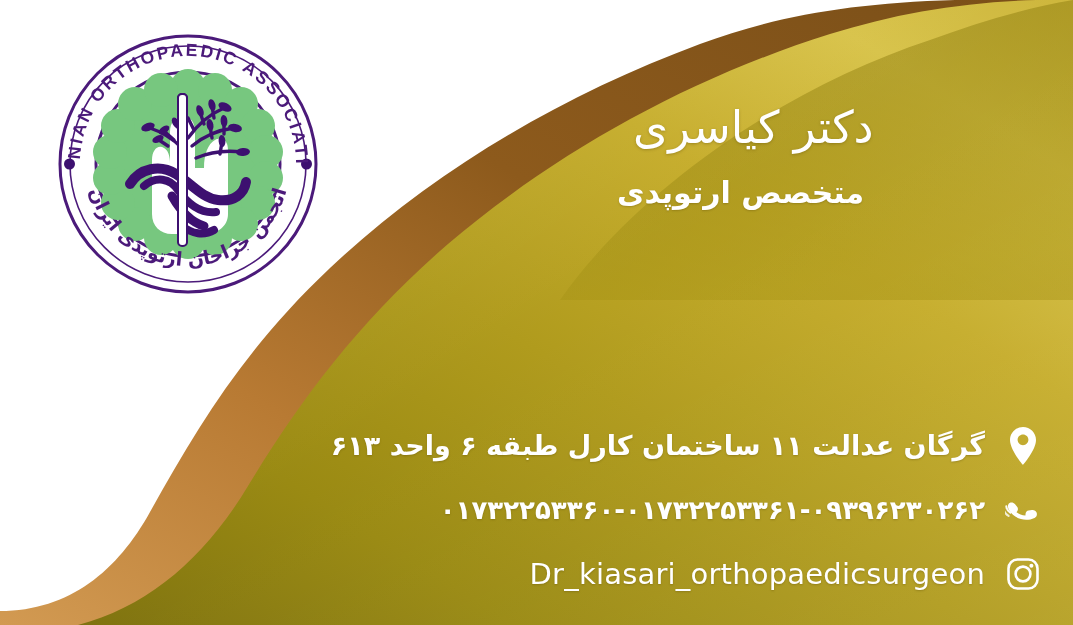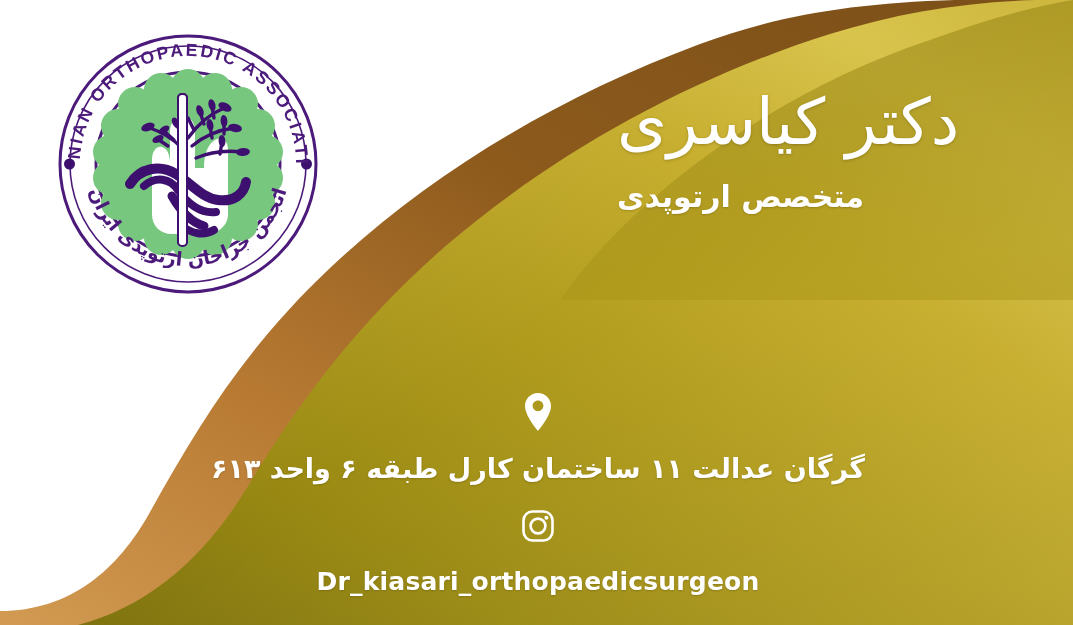--- a/index.html
+++ b/index.html
@@ -40,25 +40,25 @@
   .name-block {
     position: absolute;
     right: 36px;
     top: 88px;
     width: 420px;
     text-align: left;
     direction: rtl;
   }
   .doctor-name {
     color: #ffffff;
-    font-size: 64px;
+    font-size: 45px;
     line-height: 1.08;
     font-weight: 400;
     letter-spacing: 0.5px;
-    margin: 0;
+    margin: 16px;
     text-align: left;
     text-shadow: 0 1px 3px rgba(90,70,10,.35);
     font-family: "DejaVu Sans", "Liberation Sans", sans-serif;
   }
   .doctor-specialty {
     color: #ffffff;
     font-size: 30px;
     line-height: 1.2;
     margin: 22px 0 15px 0;
     text-align: left;
@@ -69,21 +69,21 @@
   
   .contact-list {
     position: absolute;
     right: 30px;
     bottom: 28px;
     width: 1010px;
     direction: rtl;
   }
   .contact-row {
     display: flex;
-    flex-direction: column;
+    flex-direction: row;
     align-items: center;
     justify-content: flex-start;
     gap: 18px;
     margin-bottom: 18px;
     min-height: 46px;
   }
   .contact-row:last-child { margin-bottom: 0; }
   .contact-icon {
     flex: 0 0 auto;
     width: 40px;
@@ -102,22 +102,22 @@
     text-shadow: 0 1px 2px rgba(90,70,10,.32);
   }
   .contact-row.address .contact-text { font-size: 27px; }
   .contact-row.phone .contact-text {
     font-size: 26px;
     letter-spacing: 1px;
     font-weight: 600;
   }
   .contact-row.social .contact-text {
     direction: ltr;
-    font-size: 25px;
-    font-weight: 700;
+    font-size: 29px;
+    font-weight: 400;
     letter-spacing: .2px;
   }
 </style>
 </head>
 <body>
 
 <div id="card">
 
   <svg class="bg-svg" viewBox="0 0 1073 625" preserveAspectRatio="none">
     <defs>
@@ -284,20 +284,39 @@
         <svg width="30" height="40" viewBox="0 0 30 40">
           <path fill="#ffffff" d="M15,1 C7.8,1 2,6.8 2,14 C2,24 15,39 15,39 C15,39 28,24 28,14
                    C28,6.8 22.2,1 15,1 Z M15,19.2 C12,19.2 9.6,16.8 9.6,13.8
                    C9.6,10.8 12,8.4 15,8.4 C18,8.4 20.4,10.8 20.4,13.8
                    C20.4,16.8 18,19.2 15,19.2 Z"></path>
         </svg>
       </span>
       <span class="contact-text">گرگان عدالت ۱۱ ساختمان کارل طبقه ۶ واحد ۶۱۳</span>
     </div>
 
+    <div class="contact-row phone">
+      <span class="contact-icon">
+        <svg width="36" height="36" viewBox="0 0 36 36">
+          <g transform="rotate(-28 18 18)">
+            <path fill="#ffffff" d="M9.5,5.5 C11.6,5.5 13.2,7 13.6,9 L14.3,12.4
+                     C14.6,14 13.9,15.5 12.6,16.2 L11.2,17
+                     C12.4,19.9 14.7,22.4 17.6,23.9 L18.6,22.4
+                     C19.5,21.1 21.1,20.6 22.6,21.1 L25.9,22.2
+                     C27.8,22.8 29,24.6 28.8,26.6 C28.6,28.8 26.7,30.5 24.5,30.4
+                     C14.3,29.9 6.1,21.6 5.6,11.4 C5.5,8.2 7.1,5.6 9.5,5.5 Z"></path>
+            <g fill="none" stroke="#ffffff" stroke-width="2" stroke-linecap="round">
+              <path d="M5.5,14.5 C4.2,12.2 4,9.4 5,6.9" opacity="0.95"></path>
+              <path d="M2.5,16.5 C0.7,13.3 0.4,9.4 1.8,5.9" opacity="0.8"></path>
+            </g>
+          </g>
+        </svg>
+      </span>
+      <span class="contact-text">۰۱۷۳۲۲۵۳۳۶۰-۰۱۷۳۲۲۵۳۳۶۱-۰۹۳۹۶۲۳۰۲۶۲</span>
+    </div>
 
     <div class="contact-row social">
       <span class="contact-icon">
         <svg width="34" height="34" viewBox="0 0 34 34">
           <rect x="2.5" y="2.5" width="29" height="29" rx="9" fill="none" stroke="#ffffff" stroke-width="2.6"></rect>
           <circle cx="17" cy="17" r="7.4" fill="none" stroke="#ffffff" stroke-width="2.6"></circle>
           <circle cx="25.4" cy="8.8" r="2" fill="#ffffff"></circle>
         </svg>
       </span>
       <span class="contact-text">Dr_kiasari_orthopaedicsurgeon</span>

